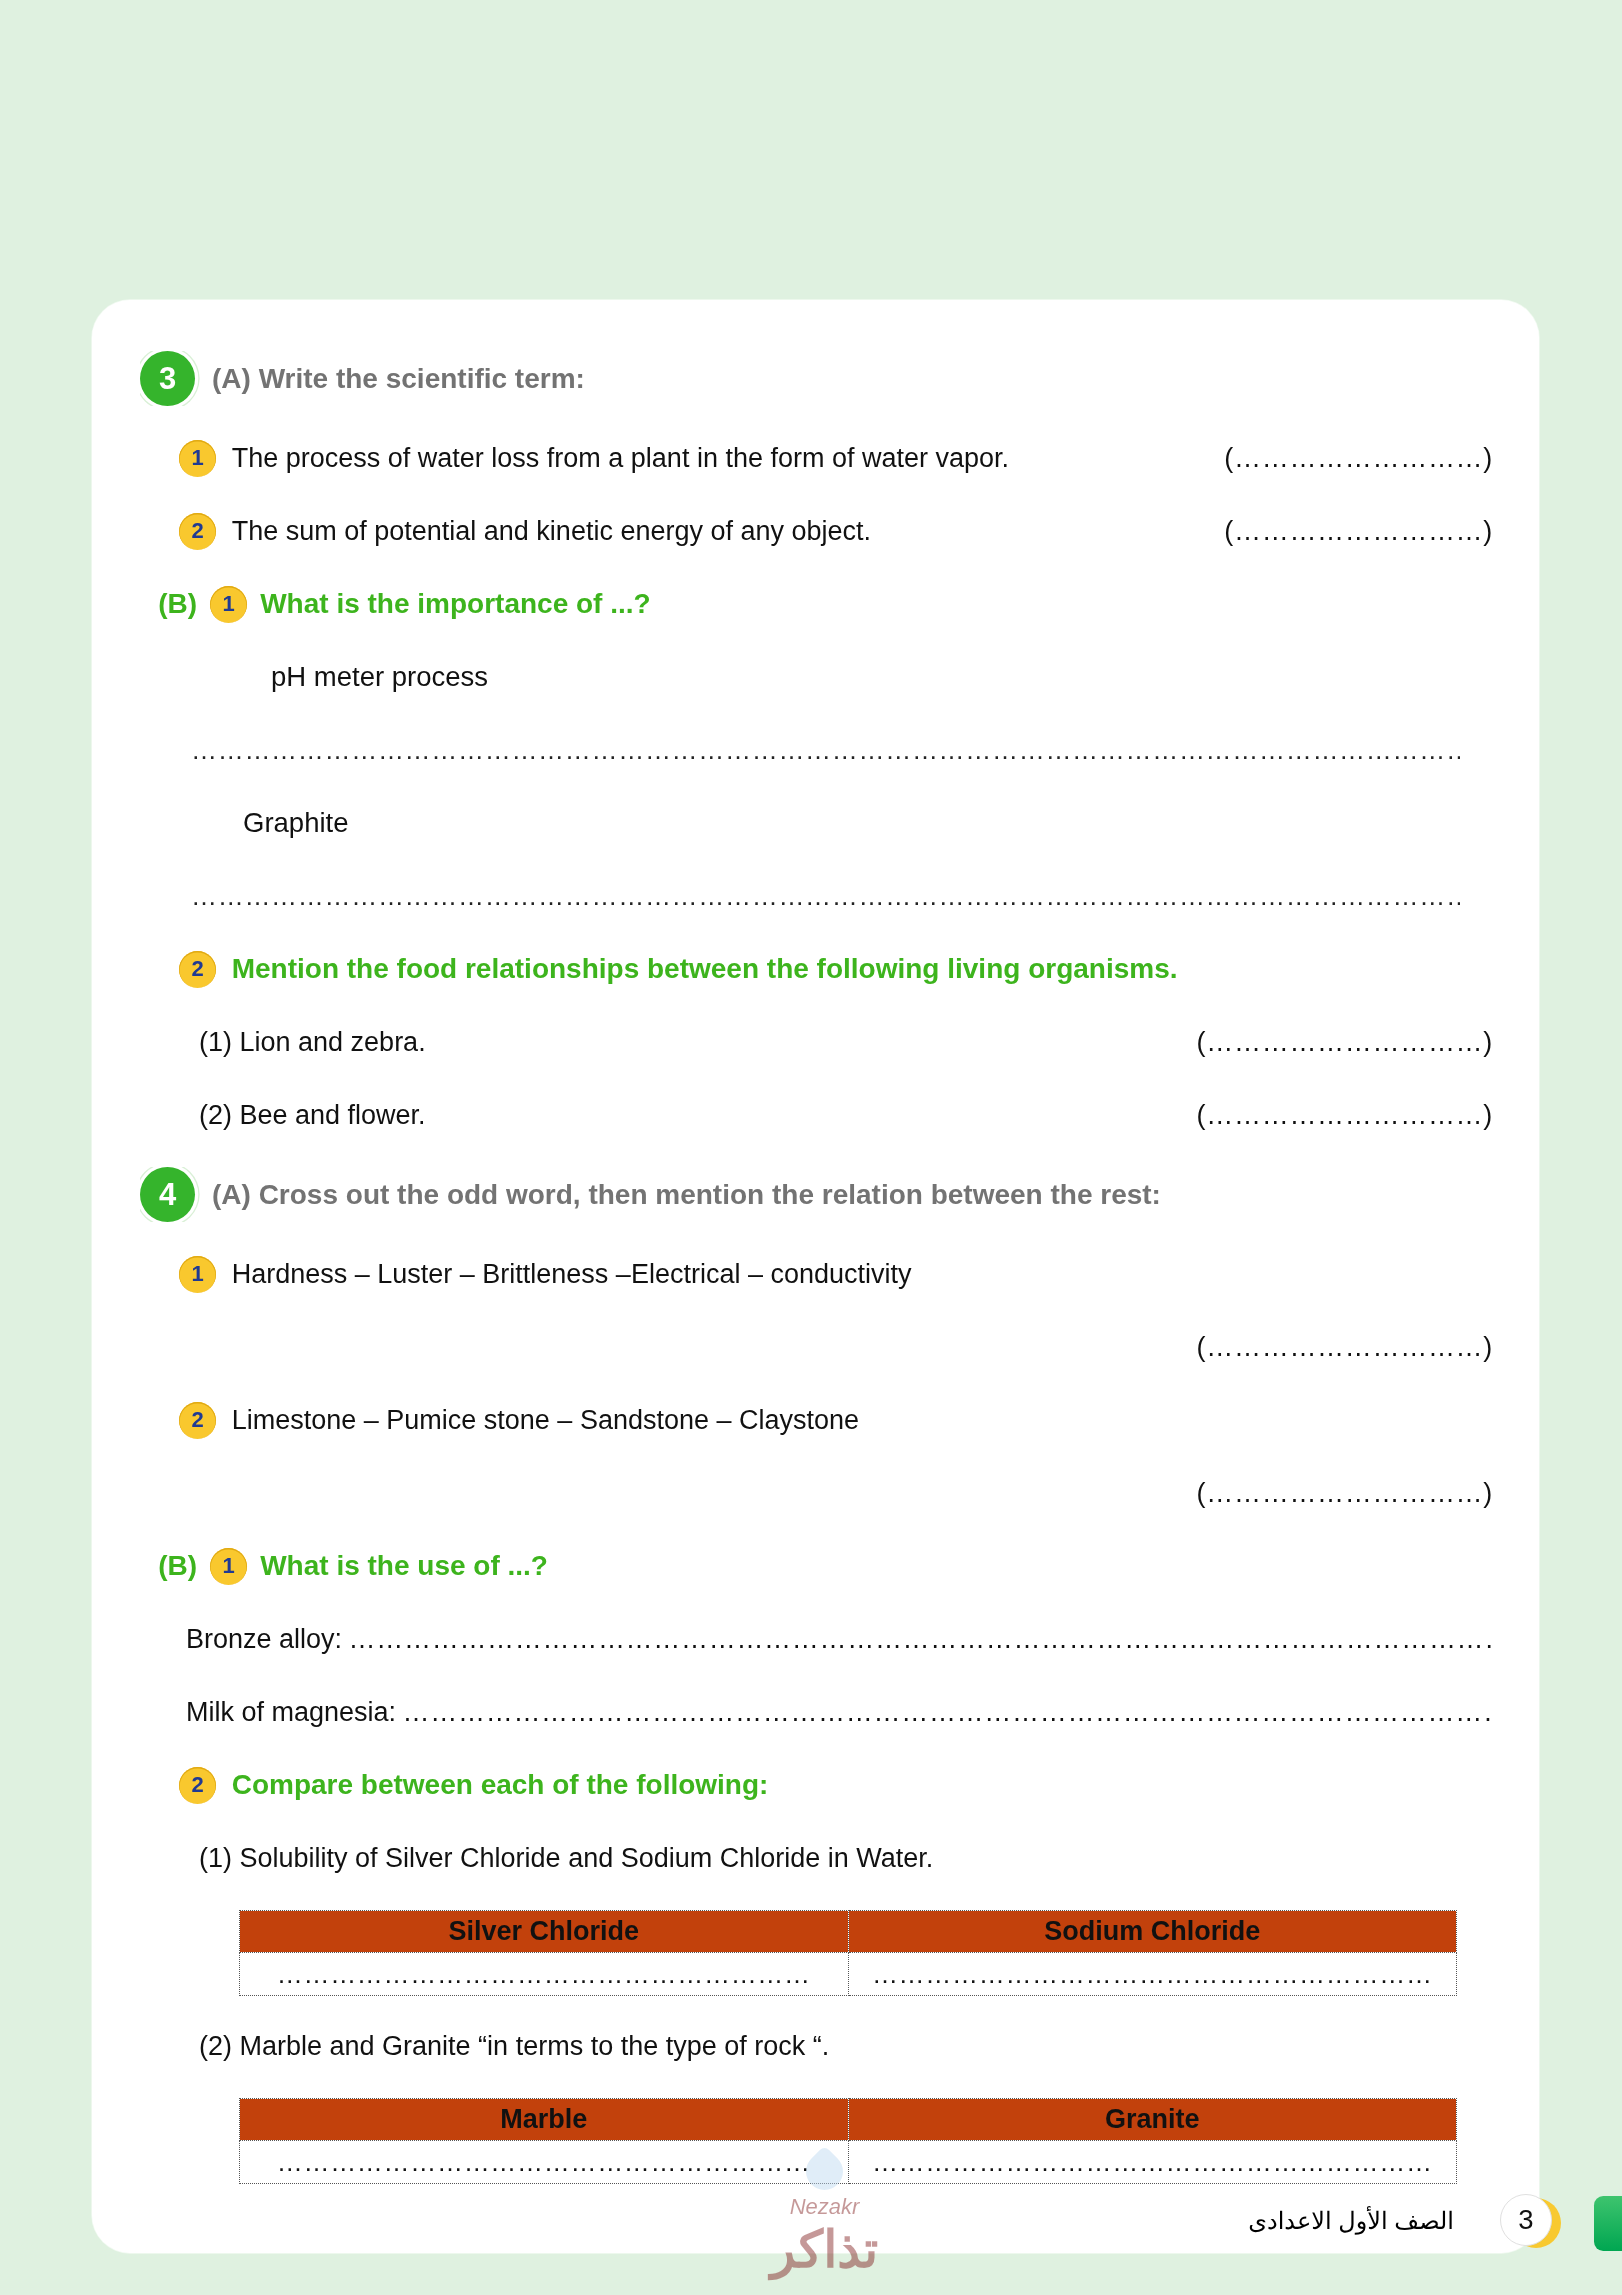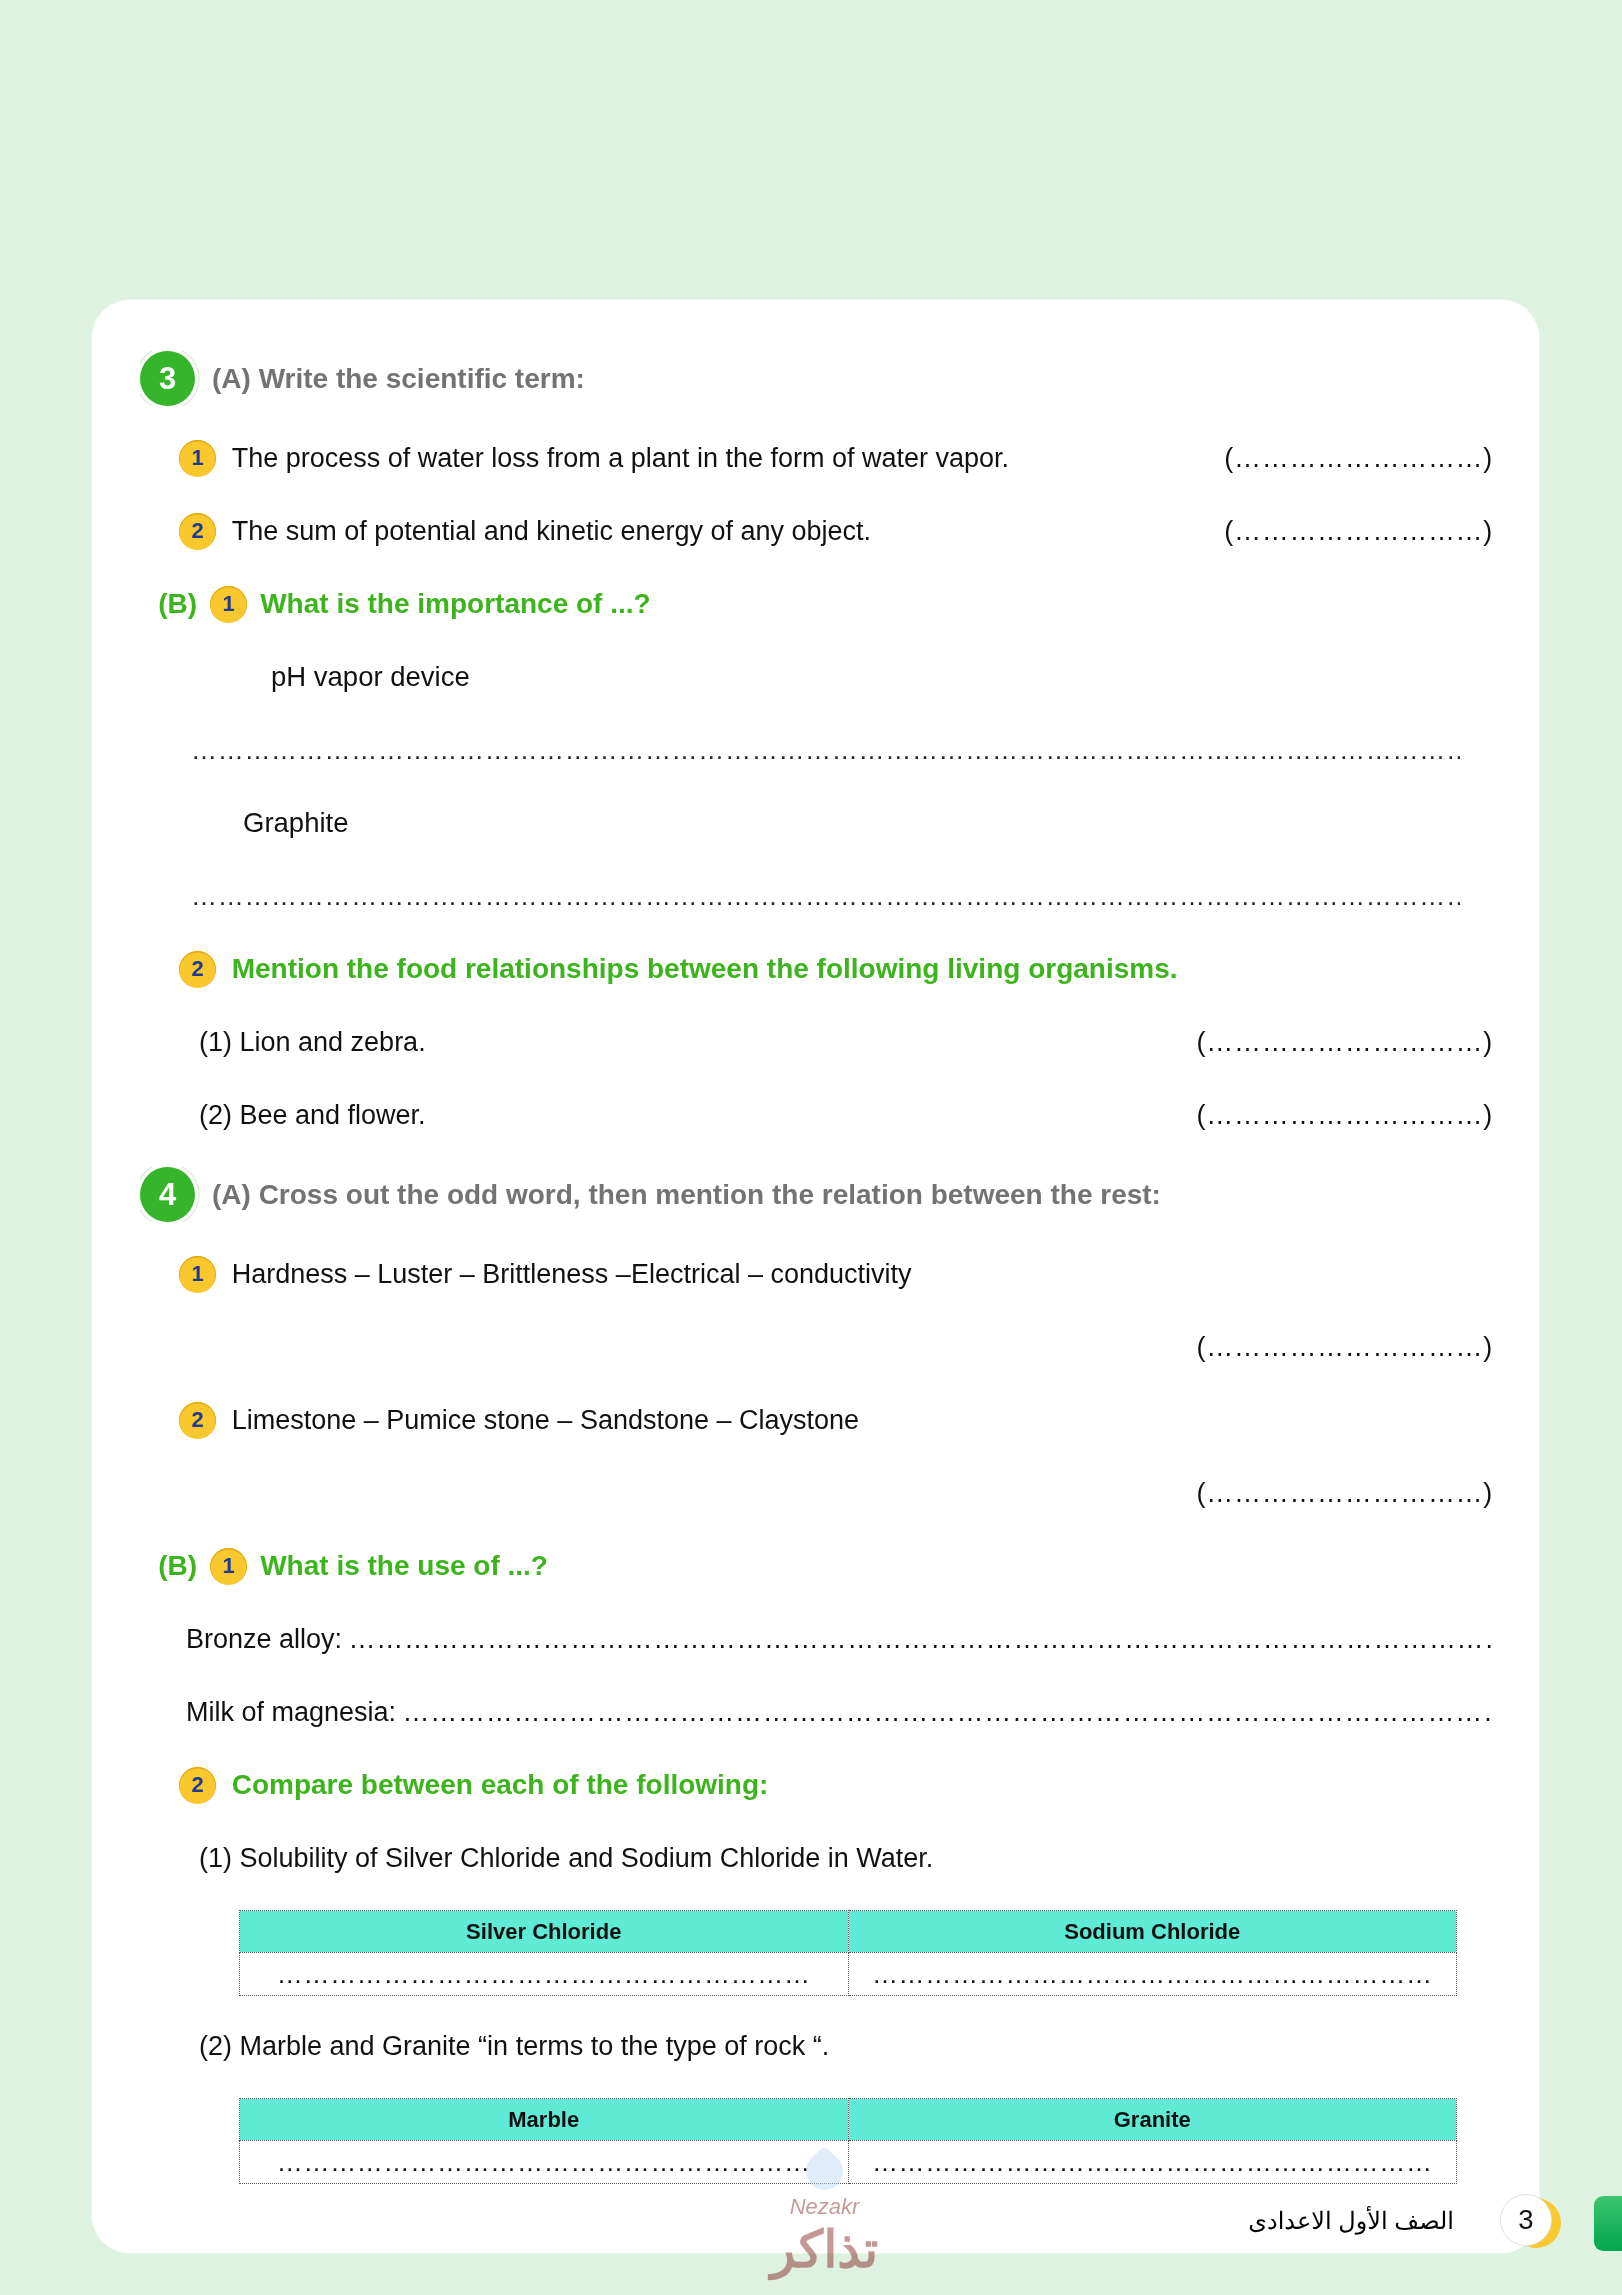--- a/index.html
+++ b/index.html
@@ -66,22 +66,22 @@
   .fill-line .lbl { flex:none; margin-right:6.5px; }
   table.cmp {
     border-collapse:collapse;
     width:1218px;
     margin-left:99px;
     margin-bottom:29px;
     table-layout:fixed;
   }
   table.cmp th, table.cmp td { border:1.3px dotted #555; overflow:hidden; white-space:nowrap; }
   table.cmp th {
-    background:#5eead4;
-    font-size:22px; font-weight:bold;
+    background:#c2410c;
+    font-size:27px; font-weight:bold;
     height:42px; text-align:center;
   }
   table.cmp td { font-size:26px; height:43px; text-align:center; letter-spacing:0.7px; }
   .footer-arabic {
     position:absolute; right:169px; top:2207px;
     font-size:24px; direction:rtl; color:#000;
   }
   .page-circle-wrap { position:absolute; right:63px; top:2191px; width:60px; height:60px; }
   .page-circle-yellow {
     position:absolute; left:10.5px; top:6.5px;
@@ -134,21 +134,21 @@
     <span class="item-text">The sum of potential and kinetic energy of any object.</span>
     <span class="answer">(………………………)</span>
   </div>
 
   <div class="line b-heading">
     <span class="g-inline">(B)</span>
     <span class="n-badge" style="margin-right:0;">1</span>
     <span class="g-inline">What is the importance of ...?</span>
   </div>
 
-  <div class="line sub-label-1">pH vapor device</div>
+  <div class="line sub-label-1">pH meter process</div>
   <div class="line dotline">………………………………………………………………………………………………………………………………………………………………..</div>
   <div class="line sub-label-2">Graphite</div>
   <div class="line dotline">………………………………………………………………………………………………………………………………………………………………..</div>
 
   <div class="line item">
     <span class="n-badge">2</span>
     <span class="g-inline">Mention the food relationships between the following living organisms.</span>
   </div>
 
   <div class="line plain-item">

